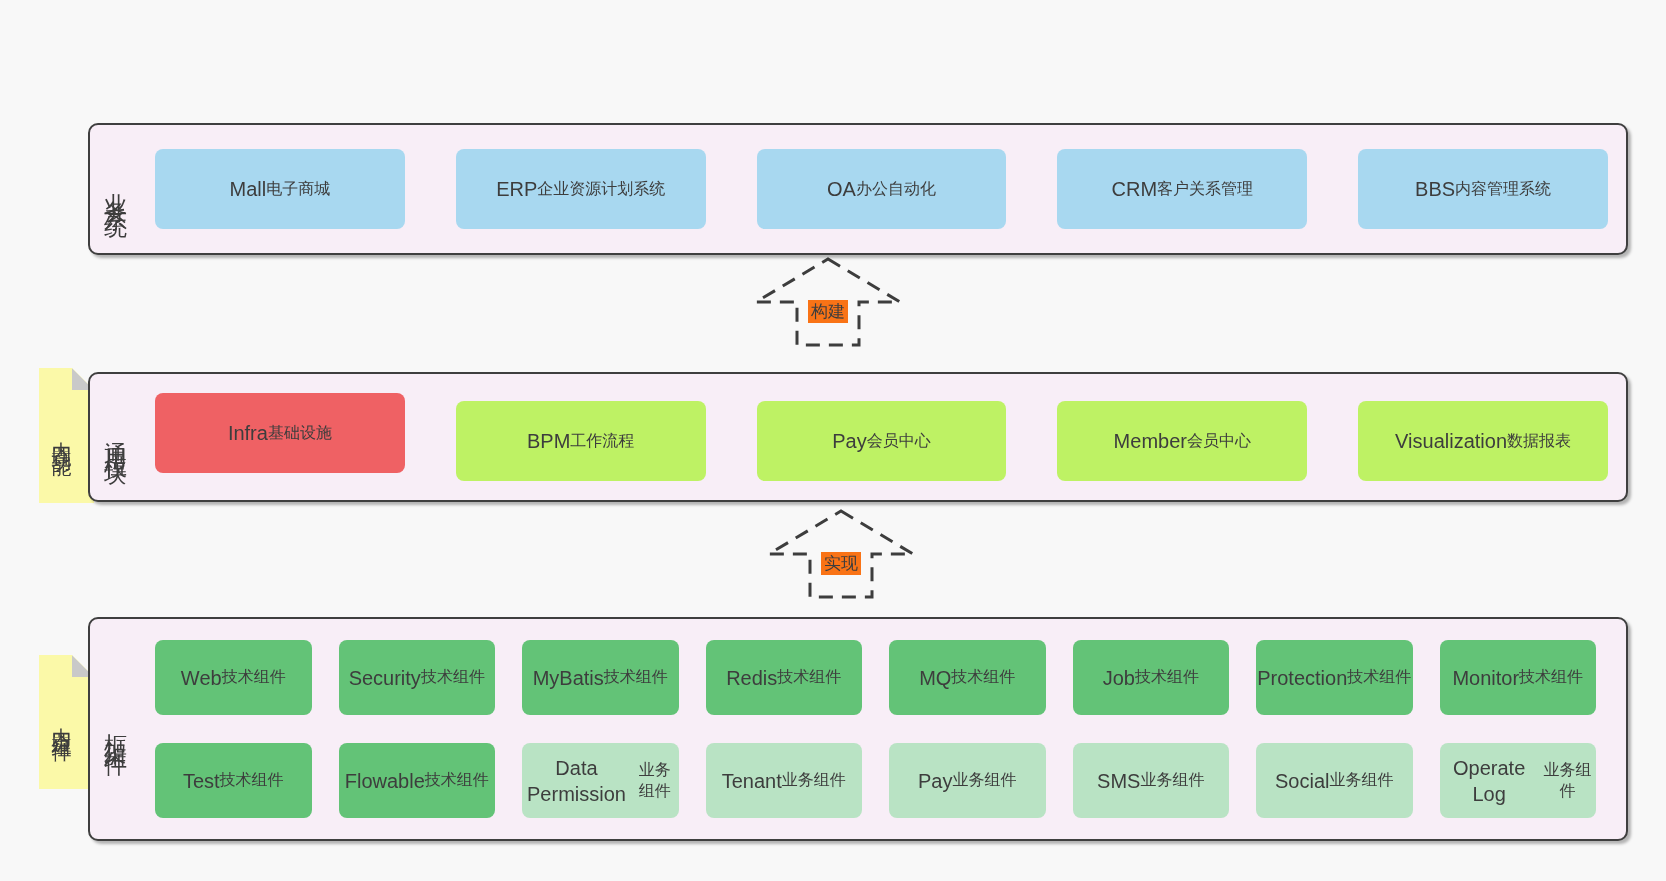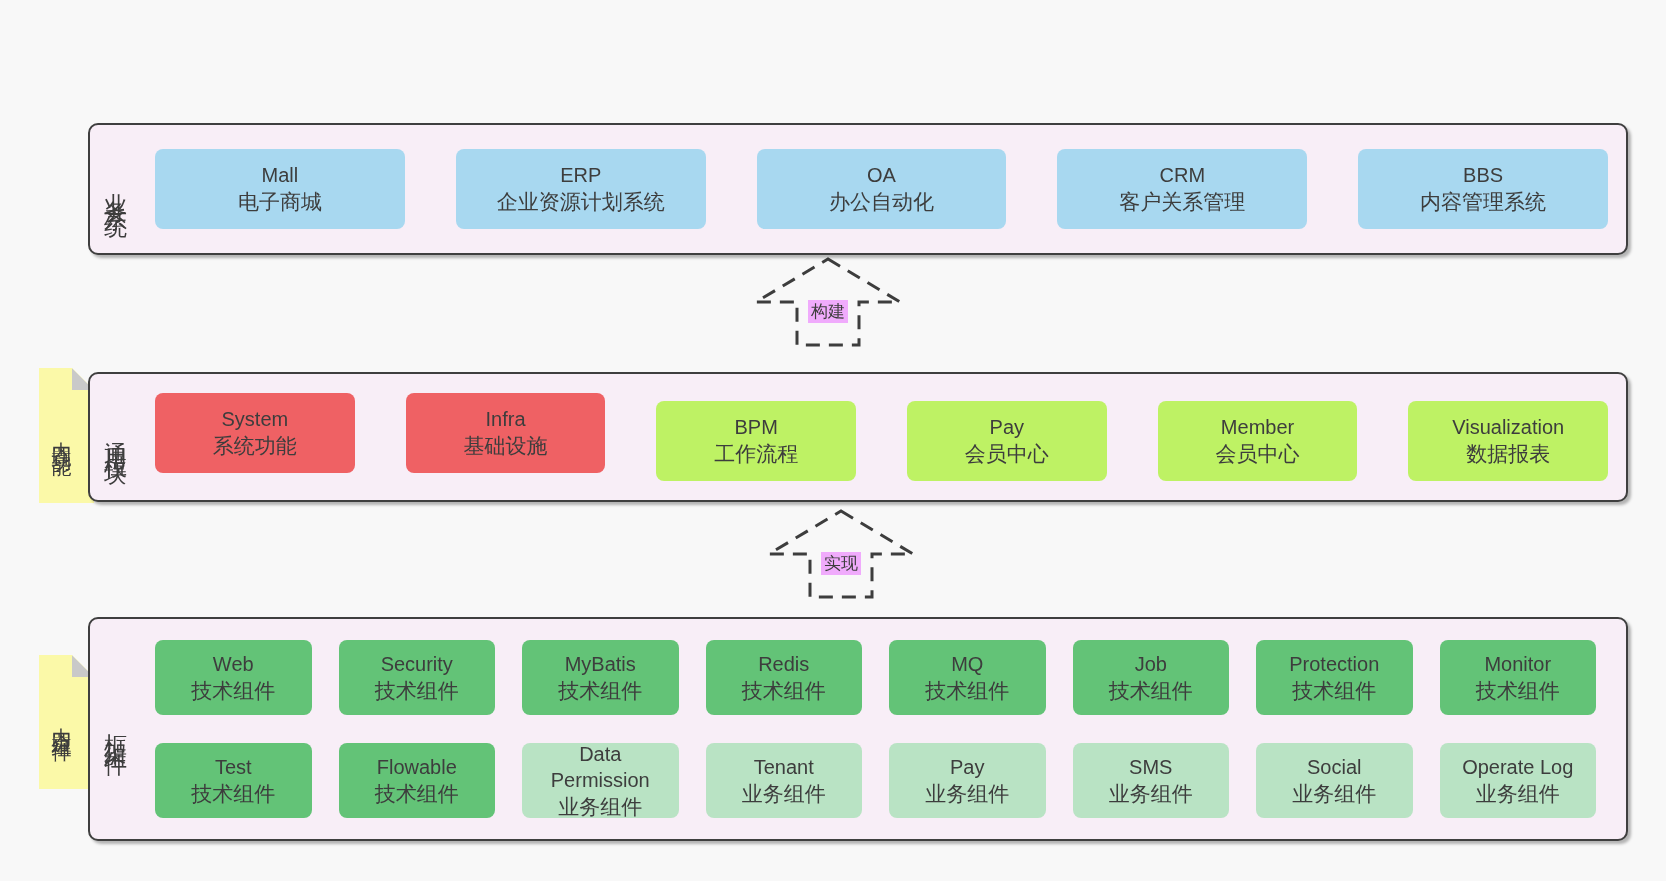--- a/index.html
+++ b/index.html
@@ -58,31 +58,31 @@
   .panel-components .rows { right: 30px; }
 
   .box-row { display: flex; gap: 51px; }
   .panel-components .box-row { gap: 27px; }
 
   .module-box {
     flex: 1 1 0;
     height: 80px;
     border-radius: 8px;
     display: flex;
-    flex-direction: column;
+    flex-direction: row;
     justify-content: center;
     align-items: center;
     text-align: center;
     line-height: 1.3;
-    padding: 2px 16px;
+    padding: 2px 0;
     box-sizing: border-box;
   }
   .panel-components .module-box { height: 75px; }
   .box-title    { font-size: 20px; }
-  .box-subtitle { font-size: 21px; }
+  .box-subtitle { font-size: 16px; }
 
   .blue       { background: #a8d8f0; }
   .red        { background: #ef6164; }
   .pink       { background: #bef264; margin-top: 8px; }
   .green      { background: #63c377; }
   .lightgreen { background: #b9e3c4; }
 
   
   .note {
     position: absolute;
@@ -123,21 +123,21 @@
   }
   .arrow-1 { left: 753px; top: 256px; }
   .arrow-2 { left: 766px; top: 508px; }
   .arrow svg { display: block; width: 100%; height: 100%; }
   .arrow-label {
     position: absolute;
     left: 50%;
     top: 44px;
     transform: translateX(-50%);
     font-size: 17px;
-    background: #f0abfc;
+    background: #f97316;
     padding: 0 3px;
     color: #3d3d3d;
     white-space: nowrap;
   }
 </style>
 </head>
 <body>
 
 <div class="stage">
 
@@ -178,24 +178,20 @@
 
   <div class="note note-1">
     <div class="note-fold"></div>
     <div class="note-text">内置功能</div>
   </div>
   <section class="panel panel-modules">
     <div class="panel-label">通用模块</div>
     <div class="rows">
         <div class="box-row">
           <div class="module-box red">
-            <div class="box-title">System</div>
-            <div class="box-subtitle">系统功能</div>
-          </div>
-          <div class="module-box red">
             <div class="box-title">Infra</div>
             <div class="box-subtitle">基础设施</div>
           </div>
           <div class="module-box pink">
             <div class="box-title">BPM</div>
             <div class="box-subtitle">工作流程</div>
           </div>
           <div class="module-box pink">
             <div class="box-title">Pay</div>
             <div class="box-subtitle">会员中心</div>

